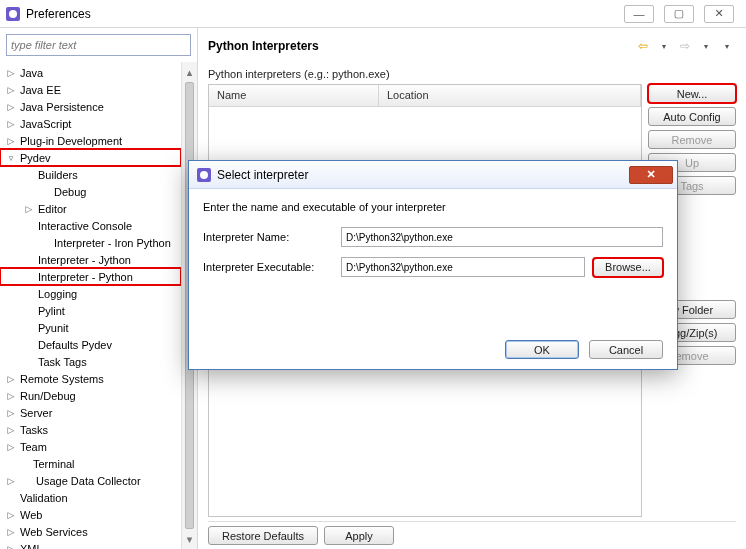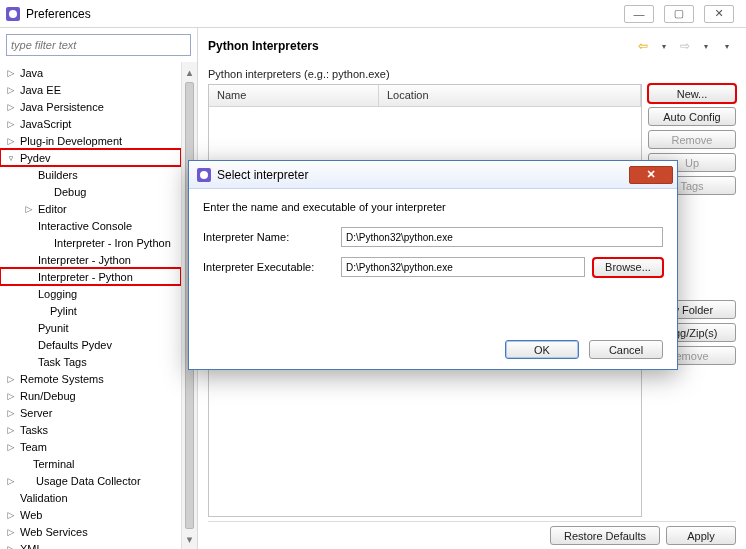--- a/index.html
+++ b/index.html
@@ -65,21 +65,21 @@
     height: 19px; border:1px solid #9a9a9a; border-radius:3px;
     background: linear-gradient(#fefefe,#e6e6e6);
     font-size: 11px; color:#222; cursor:default;
     display:flex; align-items:center; justify-content:center;
   }
   .wbtn.disabled { color:#9a9a9a; }
   .wbtn.red-outline { outline:2px solid #e60000; outline-offset:-1px; }
 
   .extra-buttons { width: 88px; display:flex; flex-direction:column; gap:4px; position:absolute; right:10px; top:272px; }
 
-  .footer { display:flex; justify-content:flex-end; gap:6px; padding-top:4px; border-top:1px solid #ddd; margin-top:4px; }
+  .footer { display:flex; gap:6px; padding-top:4px; border-top:1px solid #ddd; margin-top:4px; }
   .footer .wbtn { width: 110px; }
 
   
   .modal {
     position:absolute; left:188px; top:160px; width:490px; height:210px;
     background:#fff; border:1px solid #4b79b6;
     box-shadow: 0 6px 24px rgba(0,0,0,0.35);
   }
   .modal-titlebar {
     height: 28px; background: linear-gradient(#fdfdfd, #e8eefb);
@@ -178,21 +178,21 @@
           <div class="item highlight" style="padding-left: 24px;">
             <span class="toggle"></span>
             <span style="margin-left: 4px;">Interpreter - Python</span>
           </div>
           <div class="item" style="padding-left: 24px;">
             <span class="toggle"></span>
             <span style="margin-left: 4px;">Logging</span>
           </div>
           <div class="item" style="padding-left: 24px;">
             <span class="toggle"></span>
-            <span style="margin-left: 16px;">Pylint</span>
+            <span style="margin-left: 4px;">Pylint</span>
           </div>
           <div class="item" style="padding-left: 24px;">
             <span class="toggle"></span>
             <span style="margin-left: 4px;">Pyunit</span>
           </div>
           <div class="item" style="padding-left: 24px;">
             <span class="toggle"></span>
             <span style="margin-left: 4px;">Defaults Pydev</span>
           </div>
           <div class="item" style="padding-left: 24px;">

